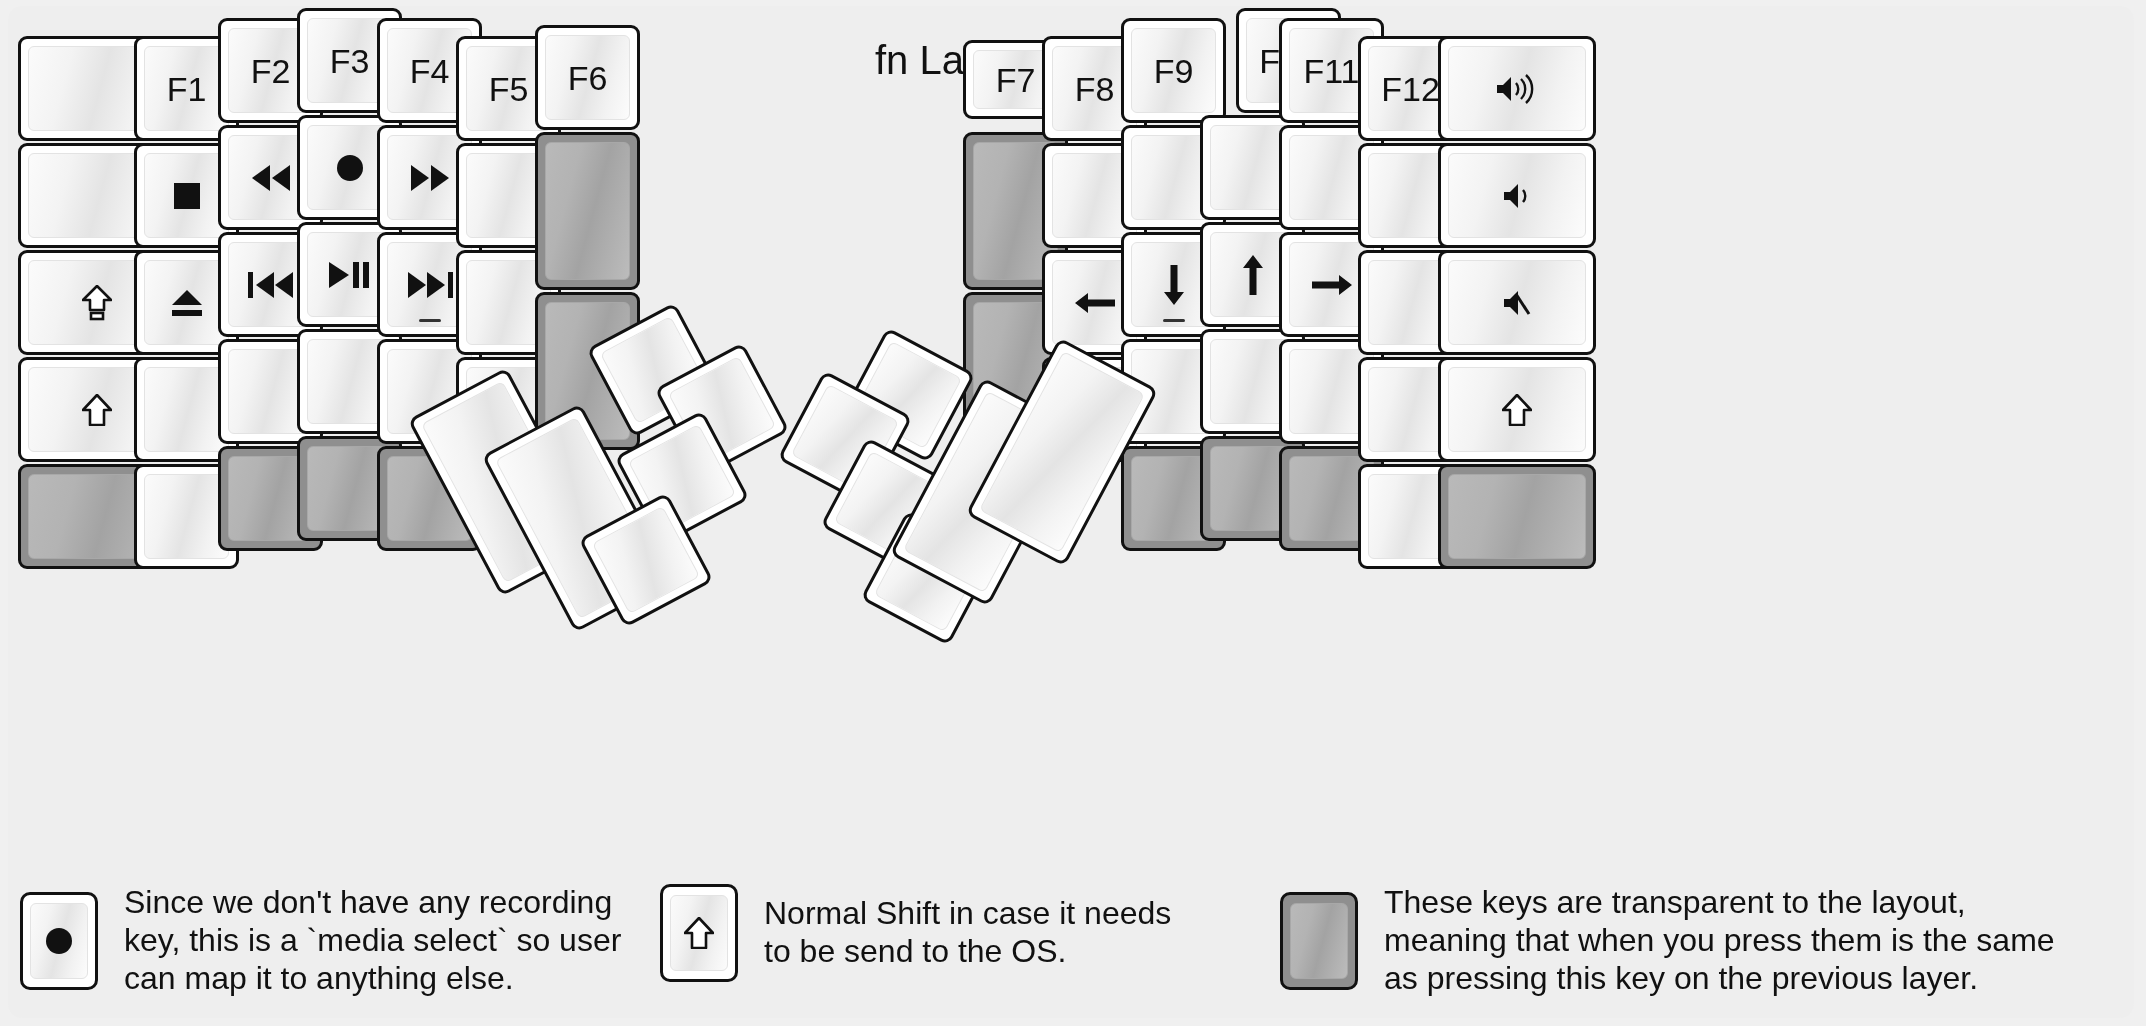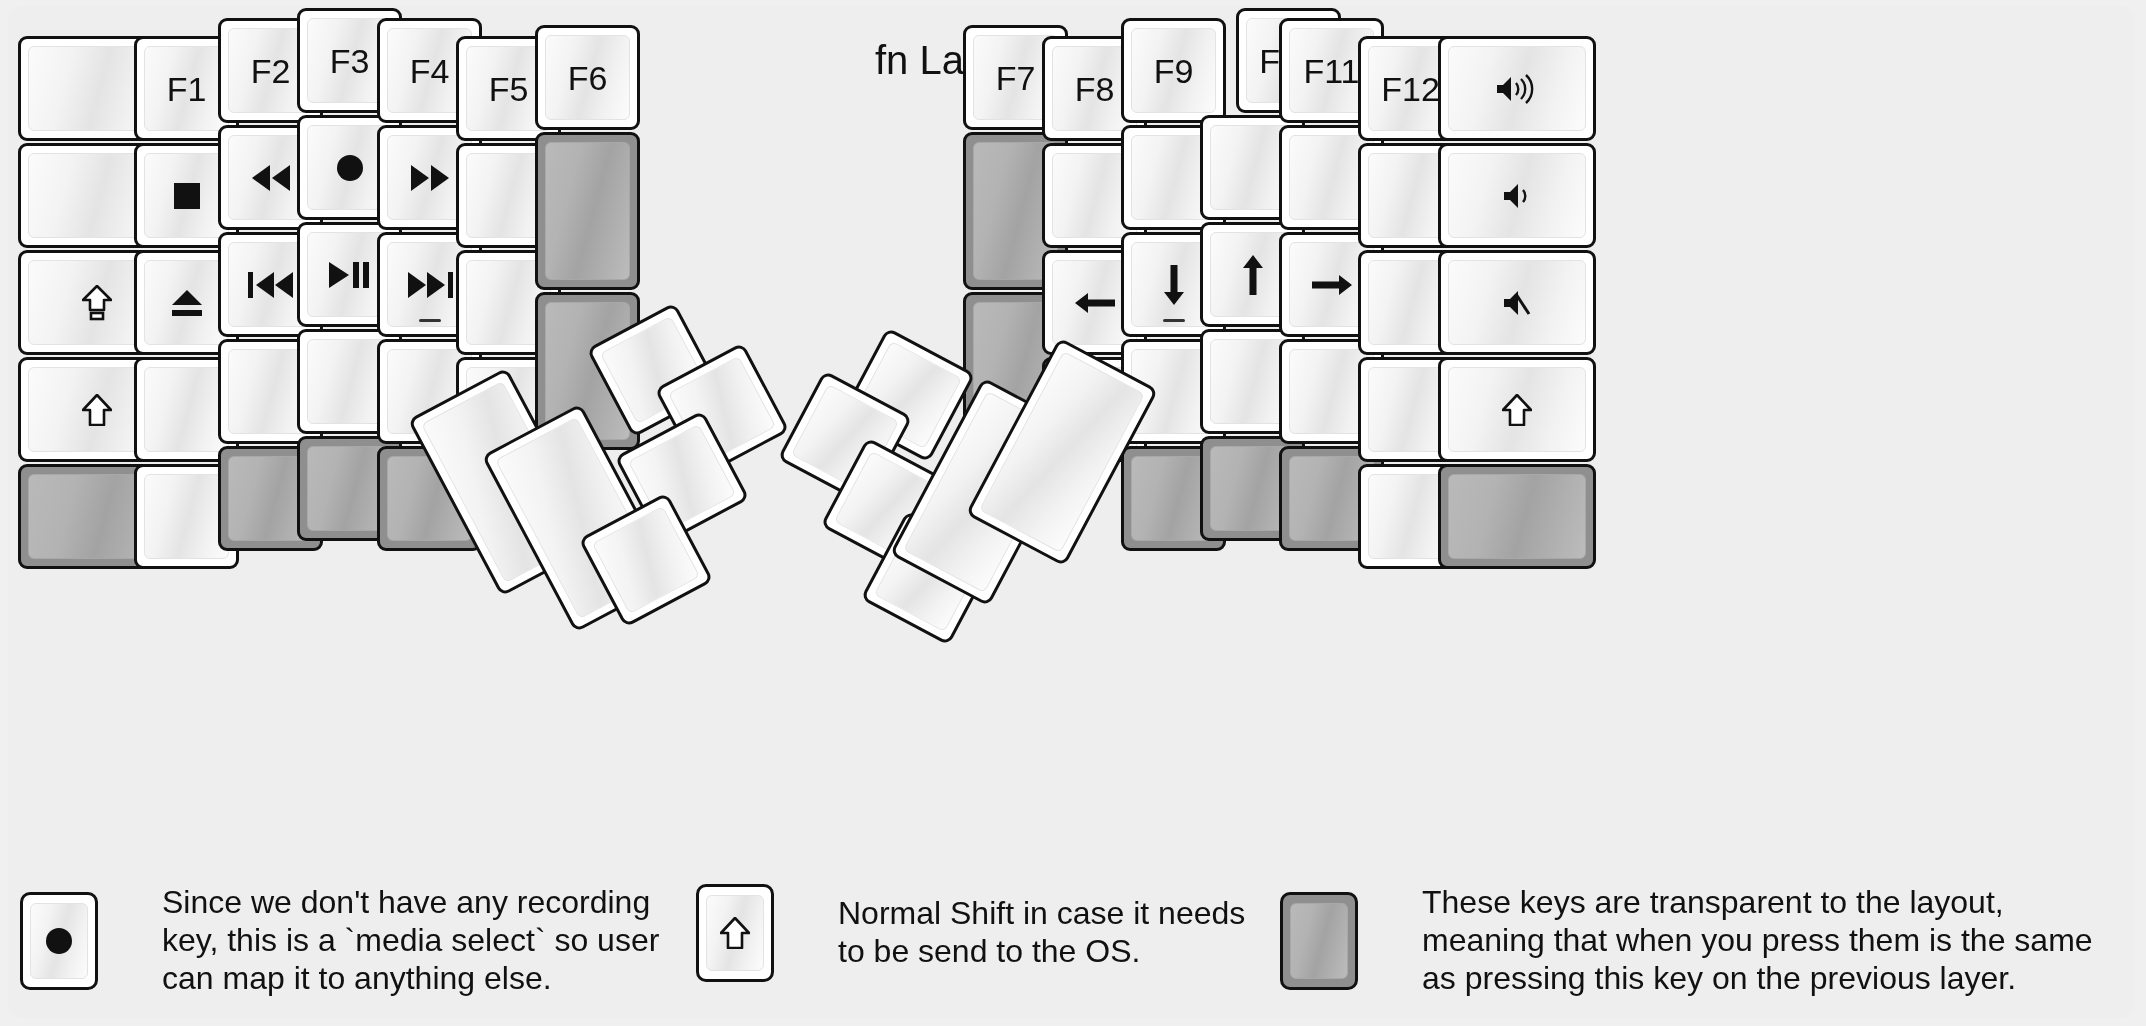--- a/index.html
+++ b/index.html
@@ -53,21 +53,21 @@
   }
 
   
   .title{
     position:absolute;
     font-size:40px;color:#111;font-weight:400;
     white-space:nowrap;
   }
 
   
-  .legend-item{position:absolute;display:flex;align-items:center;gap:38px;}
+  .legend-item{position:absolute;display:flex;align-items:center;}
   .legend-key{
     position:relative;box-sizing:border-box;
     width:78px;height:98px;
     background:#fff;border:3px solid #111;border-radius:10px;
     flex:0 0 auto;
   }
   .legend-key .cap{
     position:absolute;left:7px;right:7px;top:8px;bottom:8px;border-radius:6px;
     background:linear-gradient(105deg,#fbfbfb 0%,#f3f3f3 28%,#e4e4e4 52%,#f2f2f2 76%,#fcfcfc 100%);
     border:1px solid #e3e3e3;display:flex;align-items:center;justify-content:center;
@@ -266,21 +266,21 @@
         <div class="cap">
           <span class="lbl">F6</span>
         </div>
       </div>
       <div class="key trans" style="left: 535px; top: 132px; width: 105px; height: 158px;">
         <div class="cap"></div>
       </div>
       <div class="key trans" style="left: 535px; top: 292px; width: 105px; height: 158px;">
         <div class="cap"></div>
       </div>
-      <div class="key" style="left: 963px; top: 25px; width: 105px; height: 105px;">
+      <div class="key" style="left: 963px; top: 40px; width: 105px; height: 79px;">
         <div class="cap">
           <span class="lbl">F7</span>
         </div>
       </div>
       <div class="key trans" style="left: 963px; top: 132px; width: 105px; height: 158px;">
         <div class="cap"></div>
       </div>
       <div class="key trans" style="left: 963px; top: 292px; width: 105px; height: 158px;">
         <div class="cap"></div>
       </div>
@@ -481,21 +481,21 @@
               <svg class="g" width="30" height="30" viewBox="0 0 30 30" fill="#111">
                 <circle cx="15" cy="15" r="13"></circle>
               </svg>
             </span>
           </div>
         </div>
         <div class="legend-text">Since we don't have any recording
 key, this is a `media select` so user
 can map it to anything else.</div>
       </div>
-      <div class="legend-item" style="left: 660px; top: 884px; margin-left: 36px;">
+      <div class="legend-item" style="left: 660px; top: 884px;">
         <div class="legend-key">
           <div class="cap">
             <span>
               <svg class="g" width="30" height="32" viewBox="0 0 30 32" fill="#111">
                 <path d="M15,1 L29,16 L22,16 L22,31 L8,31 L8,16 L1,16 Z" fill="#fff" stroke="#111" stroke-width="2.6" stroke-linejoin="round"></path>
               </svg>
             </span>
           </div>
         </div>
         <div class="legend-text">Normal Shift in case it needs

